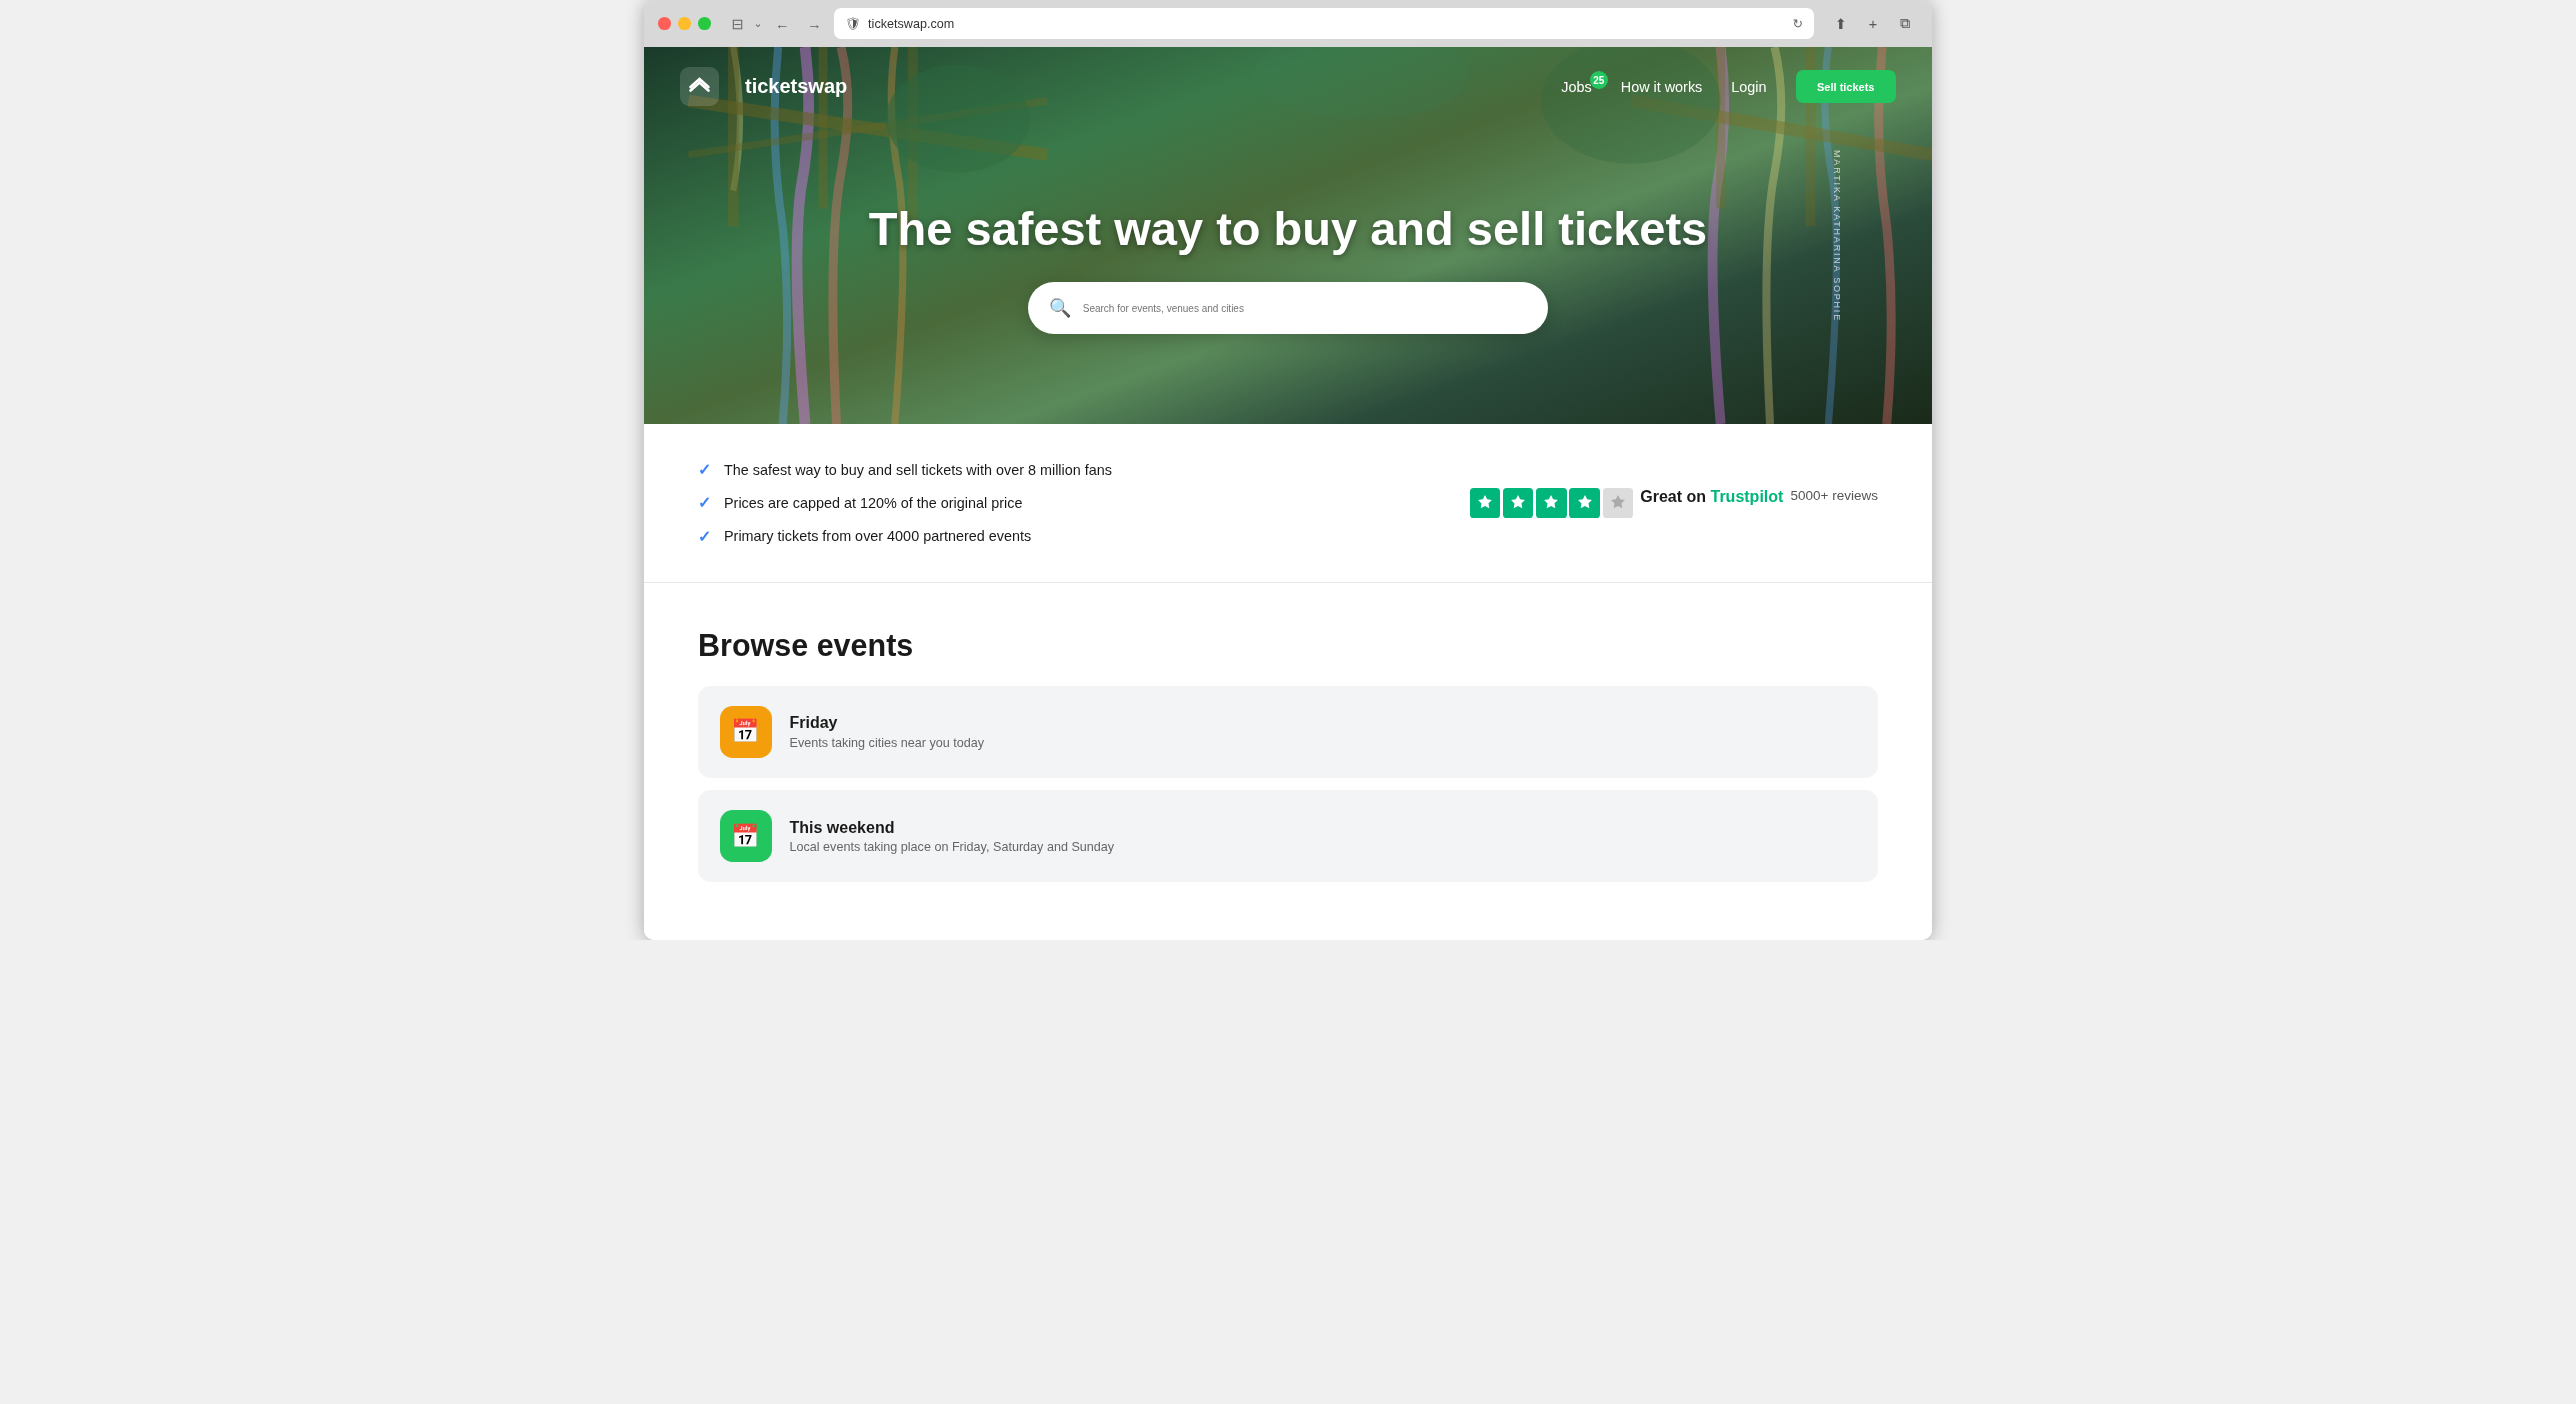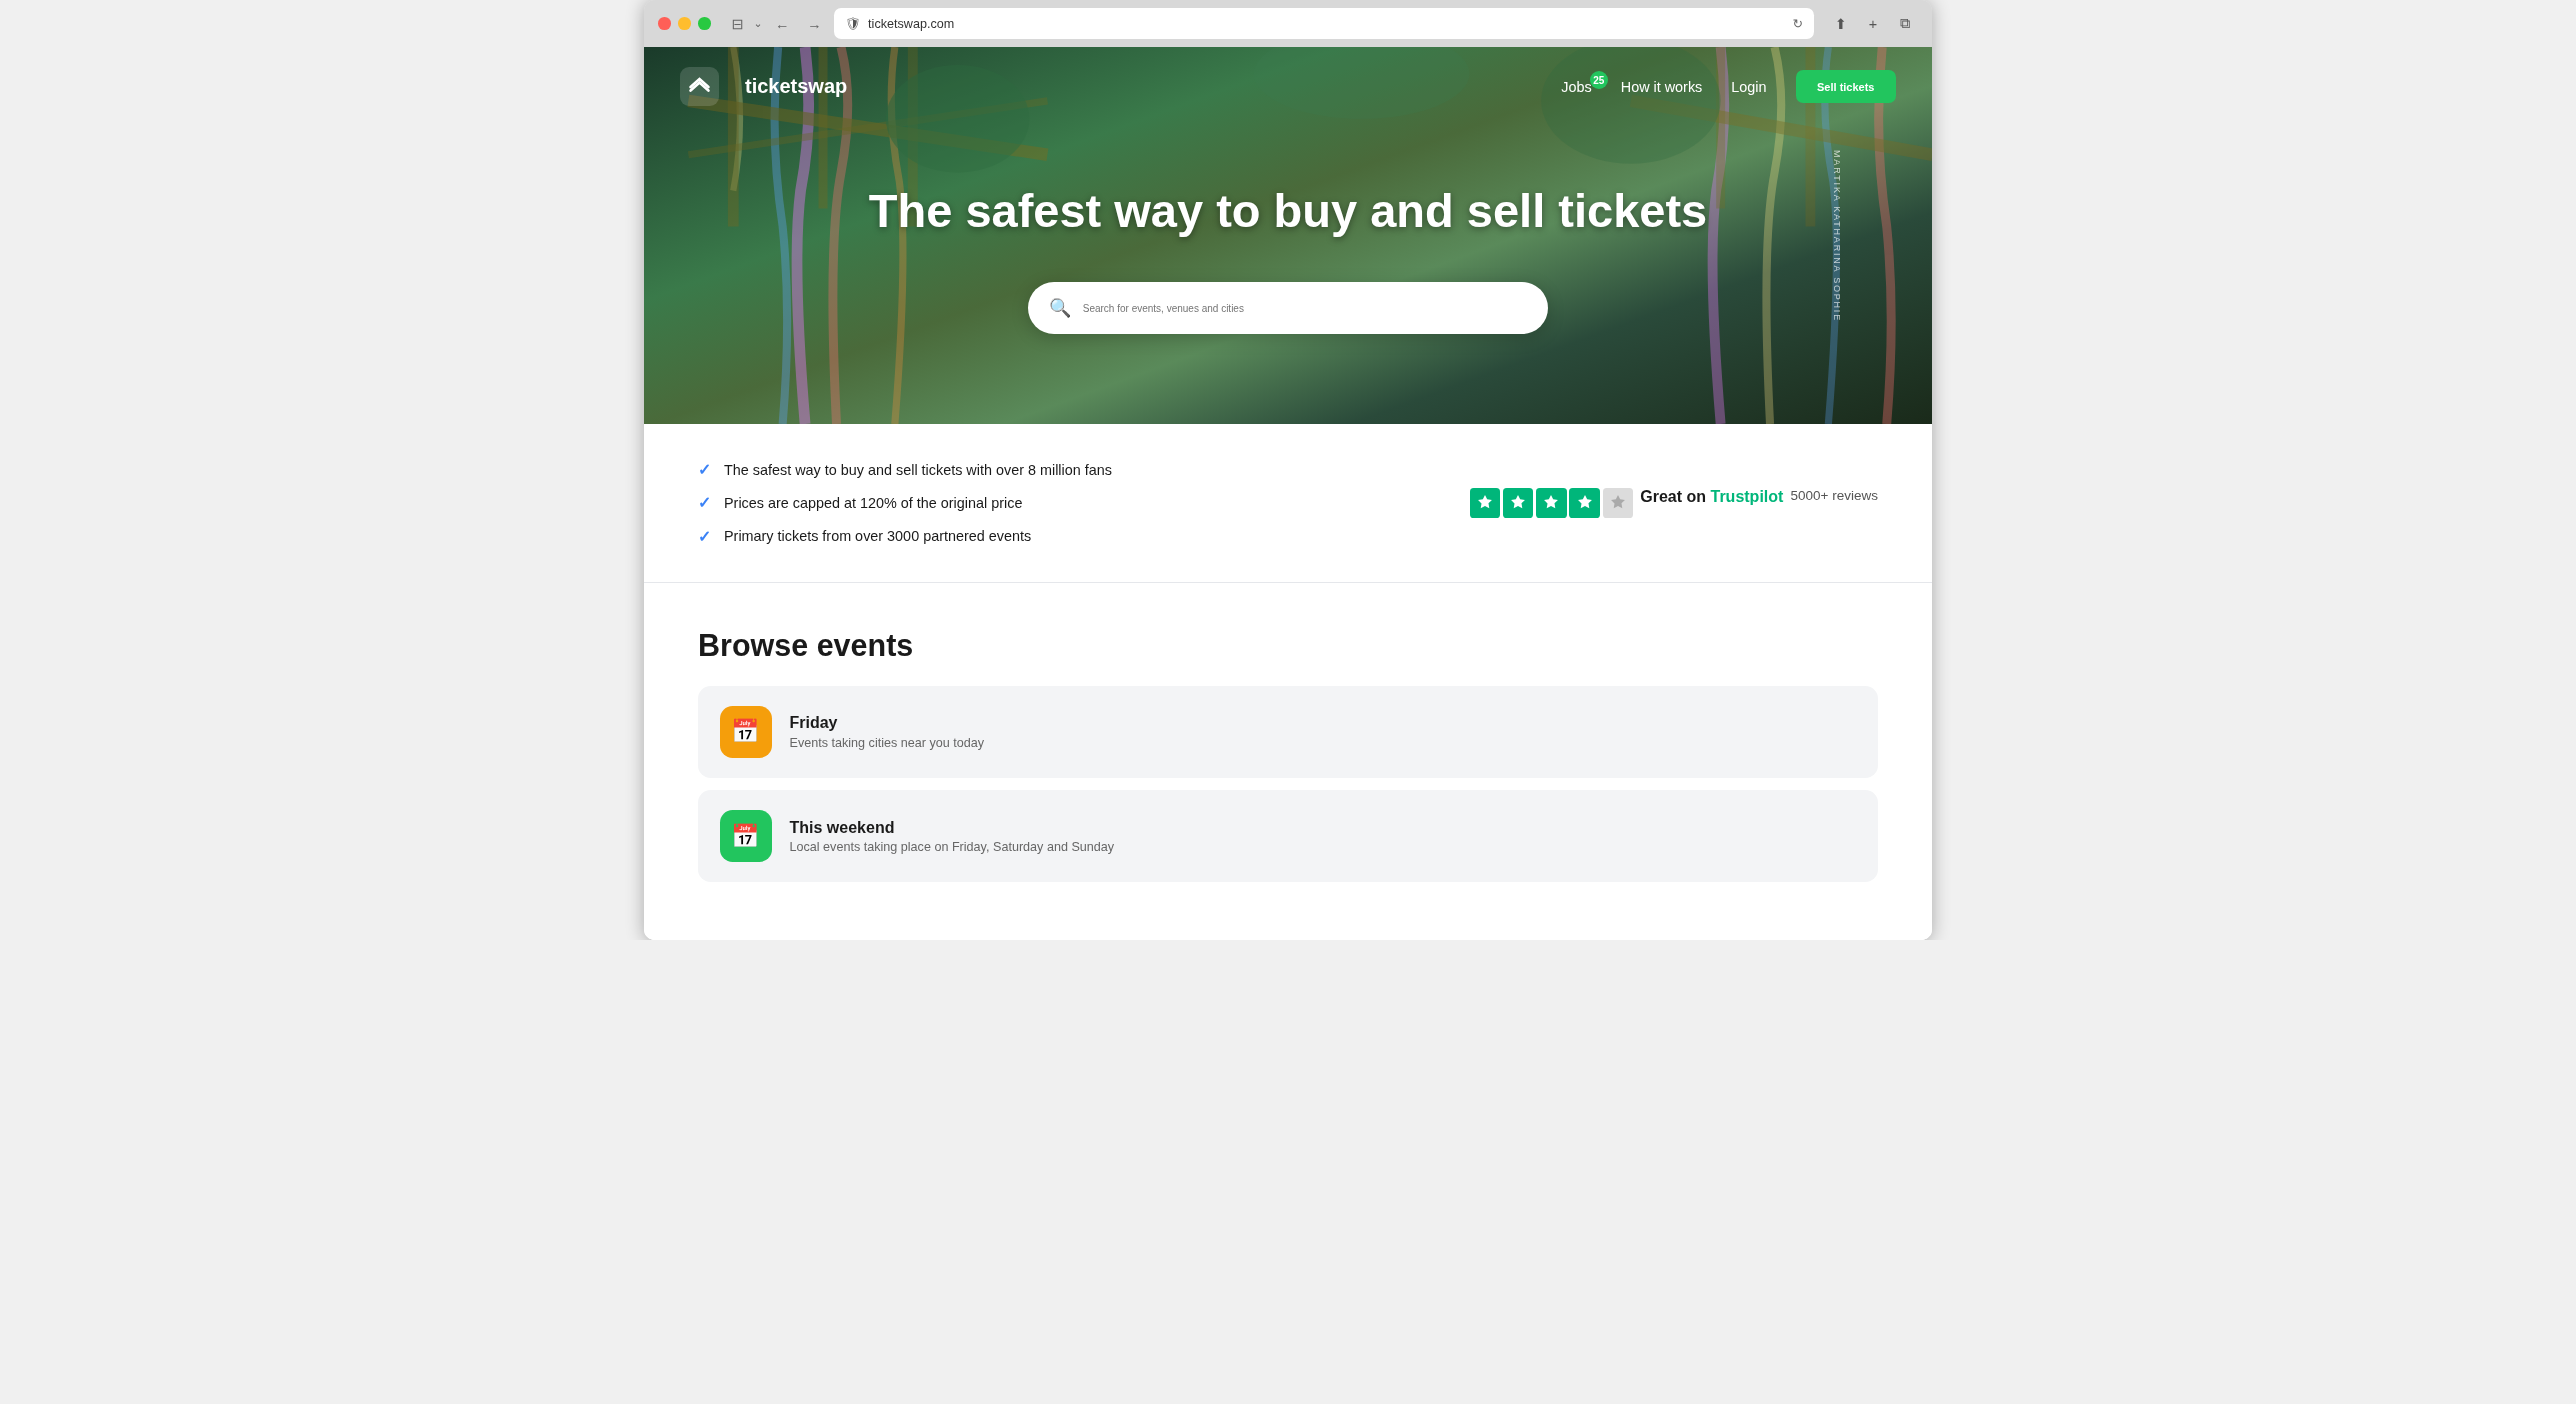--- a/index.html
+++ b/index.html
@@ -208,21 +208,21 @@
       transform: translateX(-50%);
       text-align: center;
       width: 100%;
       z-index: 10;
     }
 
     .hero-headline {
       color: white;
       font-size: 47px;
       font-weight: 700;
-      margin-bottom: 44px;
+      margin-bottom: 26px;
       text-shadow: 0 1.8px 7.2px rgba(0,0,0,0.4);
     }
 
     .search-bar {
       width: 520px;
       height: 52px;
       background: white;
       border-radius: 45px;
       display: flex;
       align-items: center;
@@ -501,21 +501,21 @@
         <div class="feature-item">
           <span class="check-icon">✓</span>
           <span>The safest way to buy and sell tickets with over 8 million fans</span>
         </div>
         <div class="feature-item">
           <span class="check-icon">✓</span>
           <span>Prices are capped at 120% of the original price</span>
         </div>
         <div class="feature-item">
           <span class="check-icon">✓</span>
-          <span>Primary tickets from over 3000 partnered events</span>
+          <span>Primary tickets from over 4000 partnered events</span>
         </div>
       </div>
 
       <div class="trustpilot-section">
         <div class="stars">
           <div class="star star-filled">
             <svg viewBox="0 0 20 20" fill="white">
                 <path d="M10 1l2.39 4.84 5.34.78-3.86 3.76.91 5.32L10 13.27l-4.78 2.53.91-5.32L2.27 6.62l5.34-.78L10 1z"></path>
               </svg>
           </div>

